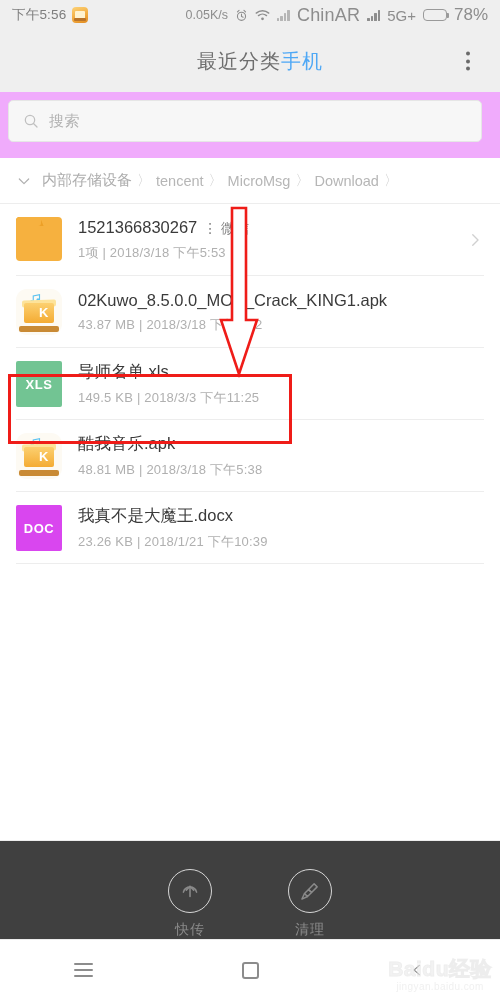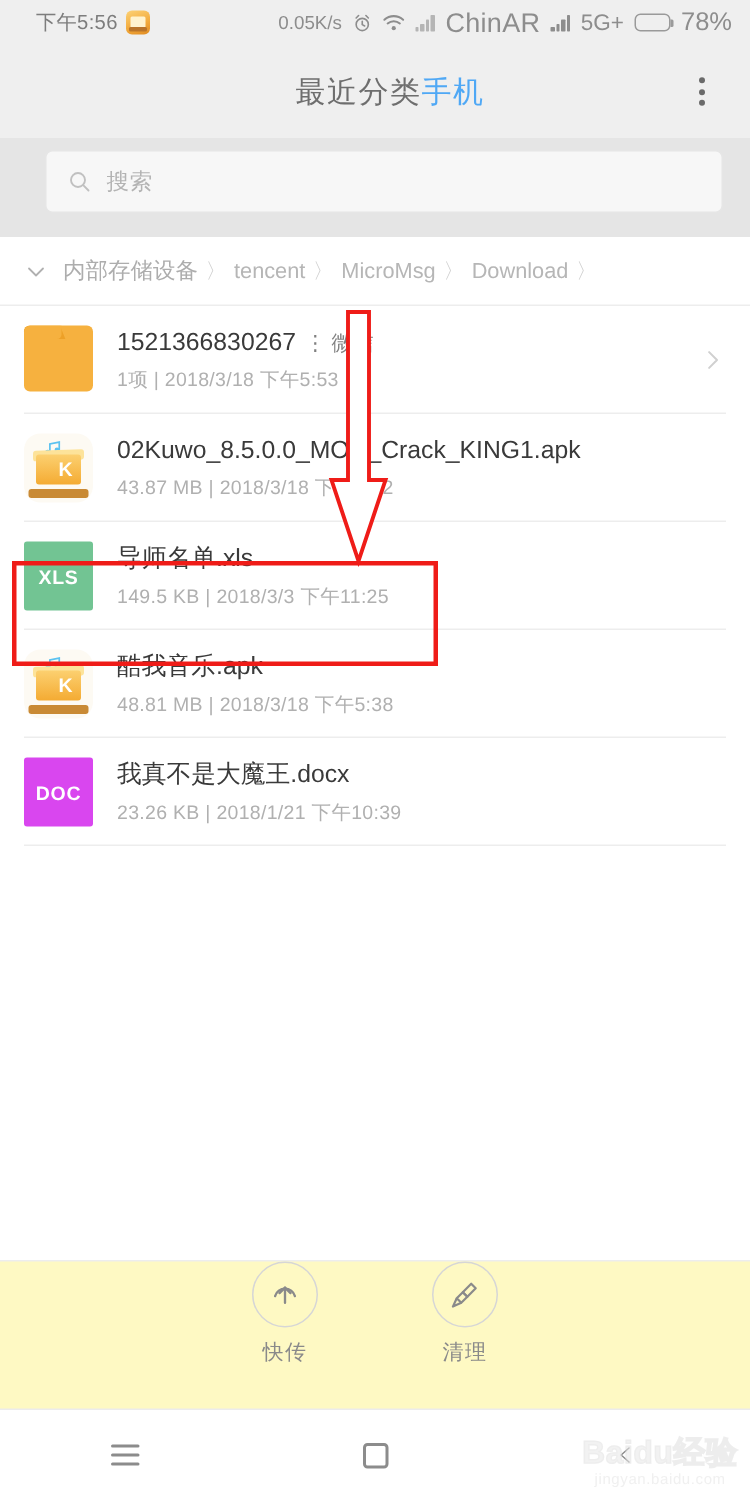--- a/index.html
+++ b/index.html
@@ -18,21 +18,21 @@
   
   .statusbar {
     height: 30px;
     background: #efefef;
     display: flex;
     align-items: center;
     padding: 0 12px;
     font-size: 13px;
     color: #8a8a8a;
   }
-  .sb-left { display: flex; align-items: center; gap: 6px; margin-left: 12px; }
+  .sb-left { display: flex; align-items: center; gap: 6px; }
   .sb-time { font-size: 13.5px; color: #7d7d7d; letter-spacing: .2px; }
   .sb-appicon {
     width: 16px; height: 16px; border-radius: 4px;
     background: linear-gradient(160deg,#fcd277 0%,#f2a93b 60%,#e08b22 100%);
     position: relative; overflow: hidden;
   }
   .sb-appicon::before {
     content:""; position:absolute; left:3px; top:4px; width:10px; height:8px;
     background:#fff3cf; border-radius:1px;
   }
@@ -90,22 +90,22 @@
   .menu-dots {
     position: absolute; right: 22px; top: 50%;
     transform: translateY(-50%);
     display: flex; flex-direction: column; gap: 3.5px;
     padding: 8px;
   }
   .menu-dots i { width: 4px; height: 4px; background: #6a6a6a; border-radius: 50%; display:block; }
 
   
   .searchwrap {
-    background: #e5e5e5;
-    padding: 8px 18px 16px 30px;
+    background: #f0abfc;
+    padding: 8px 18px 16px 8px;
   }
   .searchbox {
     height: 42px;
     background: #f7f7f7;
     border: 1px solid #e6e6e6;
     border-radius: 5px;
     display: flex; align-items: center;
     padding: 0 14px;
     gap: 10px;
   }
@@ -216,24 +216,24 @@
     width: 284px; height: 70px;
     border: 3px solid #ef1c18;
     z-index: 39;
     pointer-events: none;
   }
 
   
   .actionbar {
     position: absolute; left: 0; right: 0; bottom: 60px;
     height: 100px;
-    background: #fef9c3;
+    background: #404040;
     border-top: 1px solid #ededed;
     border-bottom: 1px solid #ececec;
-    display: flex; align-items: flex-start; justify-content: center;
+    display: flex; align-items: flex-end; justify-content: center;
     gap: 34px;
   }
   .action {
     width: 86px;
     display:flex; flex-direction:column; align-items:center; gap:8px;
   }
   .action .circle {
     width: 44px; height: 44px; border-radius:50%;
     border: 1px solid #d6d6d6;
     display:flex; align-items:center; justify-content:center;

